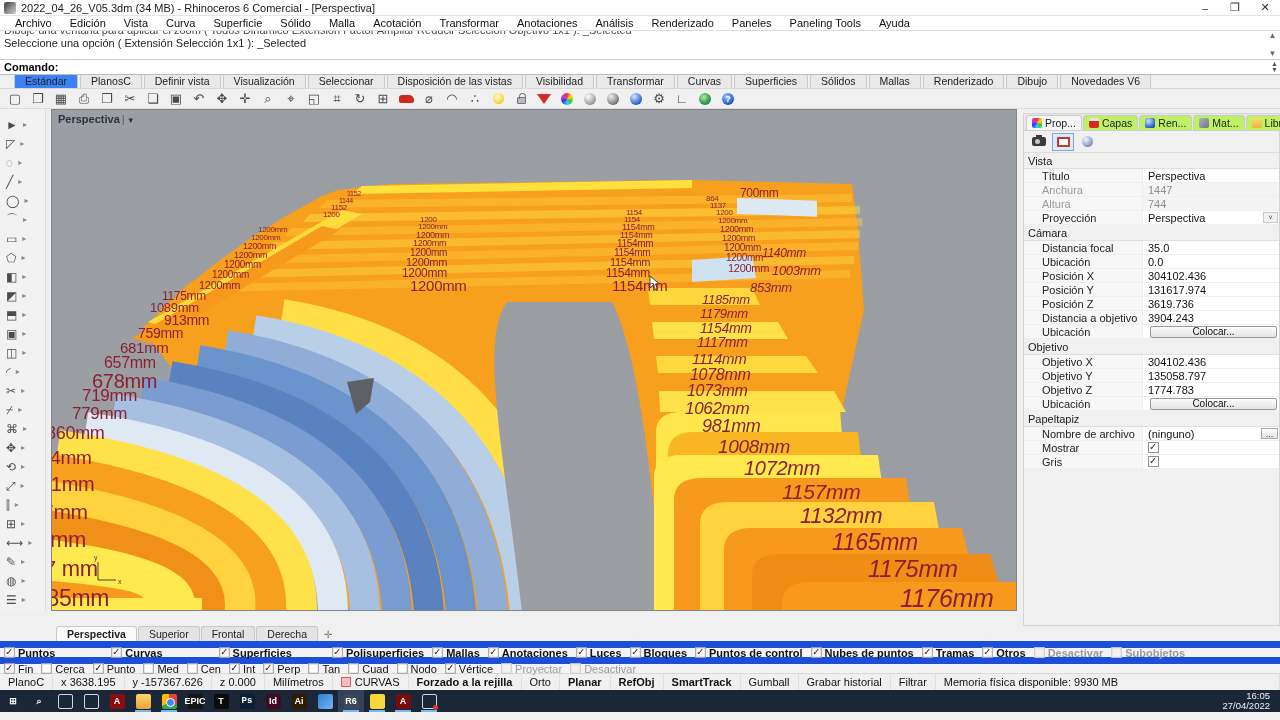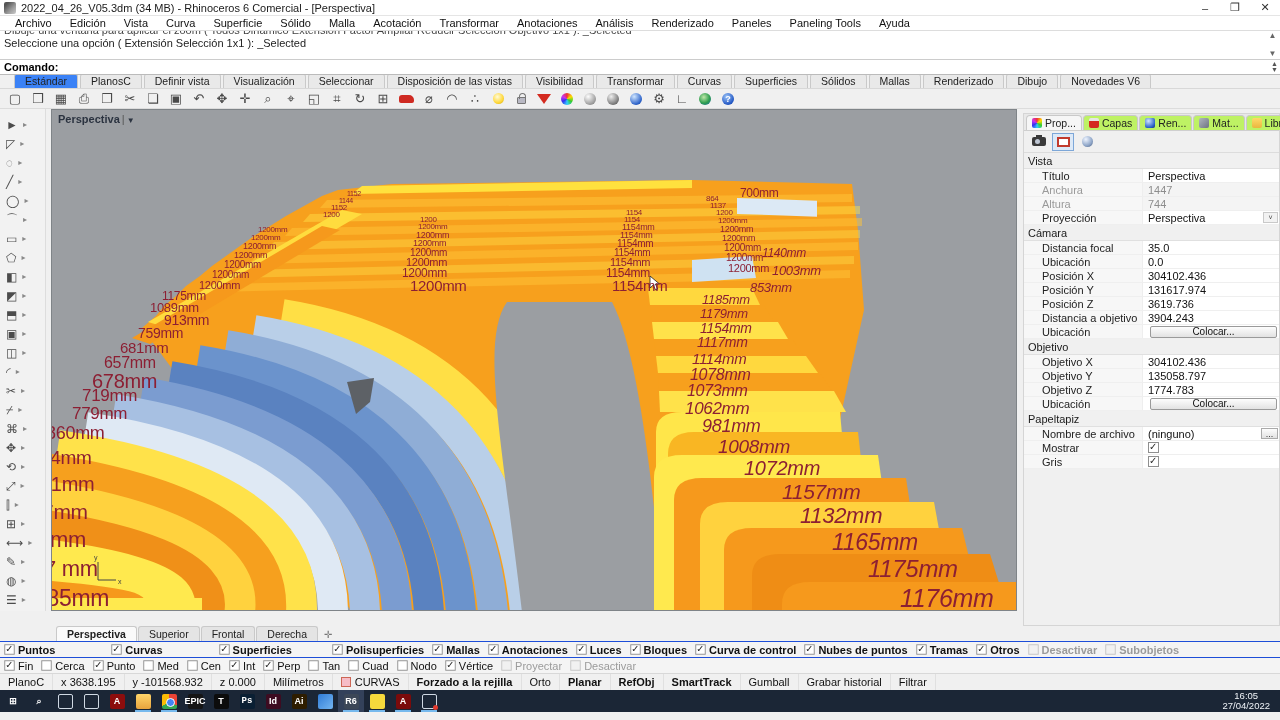--- a/index.html
+++ b/index.html
@@ -94,21 +94,21 @@
   .cb.on::after{content:"✓";position:absolute;left:0px;top:-2px;font-size:10px;color:#2b2b2b;}
   .cb.dis{border-color:#c4c4c4;background:#f1f1f1;}
 
   
   #vptabs{height:15px;background:#f0f0f0;display:flex;align-items:flex-end;padding-left:56px;}
   .vptab{font-size:10.5px;color:#222;padding:1px 10px;border:1px solid #c9c9c9;border-bottom:none;border-radius:3px 3px 0 0;background:#e4e4e4;margin-right:1px;}
   .vptab.active{background:#fafafa;font-weight:bold;}
   .vptab-add{font-size:10px;color:#777;padding:1px 5px;}
 
   
-  .checkrow{height:16px;background:#f4f4f4;display:flex;align-items:center;padding-left:4px;border-top:1px solid #1d4ed8;font-size:11px;color:#111;}
+  .checkrow{height:16px;background:#f4f4f4;display:flex;align-items:center;padding-left:4px;border-top:7px solid #1d4ed8;font-size:11px;color:#111;}
   .chk{display:flex;align-items:center;margin-right:8px;white-space:nowrap;}
   .chk .cb{margin-right:3px;transform:scale(.95);}
   .chk.dim{color:#9b9b9b;}
   .chk b{font-weight:bold;}
   #filterrow .chk:nth-child(1){margin-right:56px;}
   #filterrow .chk:nth-child(2){margin-right:56px;}
   #filterrow .chk:nth-child(3){margin-right:40px;}
 
   
   #statusbar{height:17px;background:#f0f0f0;border-top:1px solid #d8d8d8;display:flex;align-items:stretch;font-size:11px;color:#111;}
@@ -135,21 +135,21 @@
   .g-t{background:#0c0c0c;color:#fff;}
   .g-ps{background:#0a1f33;color:#6fb6ff;font-family:Liberation Mono, monospace;}
   .g-id{background:#3d0c21;color:#ff4f9b;}
   .g-ai{background:#2e1d00;color:#ffb243;}
   .g-photos{background:linear-gradient(135deg,#2f7bd6,#74b6f1);}
   .g-rhino{background:#3c4757;color:#f2f2f2;font-size:8px;}
   .g-notes{background:#f5d93c;}
   .g-acrobat{background:#7a0b0b;color:#ff6a6a;}
   .g-media{background:transparent;border:1.5px solid #cfd8e3;border-radius:50%;width:12px;height:12px;position:relative;}
   .g-media::after{content:"";position:absolute;right:-2px;bottom:-2px;width:5px;height:5px;border-radius:50%;background:#e03a2f;}
-  #clock{margin-left:auto;text-align:center;color:#eef2f7;font-size:9.5px;line-height:10px;padding-right:10px;}
+  #clock{margin-left:auto;text-align:right;color:#eef2f7;font-size:9.5px;line-height:10px;padding-right:10px;}
 </style>
 </head>
 <body>
 
 <div id="titlebar">
   <span class="app-ico"></span>
   <span class="ttl">2022_04_26_V05.3dm (34 MB) - Rhinoceros 6 Comercial - [Perspectiva]</span>
   <span class="winbtn">–</span>
   <span class="winbtn">❐</span>
   <span class="winbtn">✕</span>
@@ -623,21 +623,21 @@
     <span class="chk">
       <span class="cb on"></span>
       <b>Luces</b>
     </span>
     <span class="chk">
       <span class="cb on"></span>
       <b>Bloques</b>
     </span>
     <span class="chk">
       <span class="cb on"></span>
-      <b>Curva de control</b>
+      <b>Puntos de control</b>
     </span>
     <span class="chk">
       <span class="cb on"></span>
       <b>Nubes de puntos</b>
     </span>
     <span class="chk">
       <span class="cb on"></span>
       <b>Tramas</b>
     </span>
     <span class="chk">
@@ -708,21 +708,21 @@
     </span>
   </div>
 <div id="statusbar">
     <span class="scell">
       <span>PlanoC</span>
     </span>
     <span class="scell">
       <span>x 3638.195</span>
     </span>
     <span class="scell">
-      <span>y -101568.932</span>
+      <span>y -157367.626</span>
     </span>
     <span class="scell">
       <span>z 0.000</span>
     </span>
     <span class="scell">
       <span>Milímetros</span>
     </span>
     <span class="scell">
       <span class="swatch" style="background: rgb(246, 188, 198);"></span>
       <span>CURVAS</span>
@@ -743,20 +743,23 @@
       <span>SmartTrack</span>
     </span>
     <span class="scell">
       <span>Gumball</span>
     </span>
     <span class="scell">
       <span>Grabar historial</span>
     </span>
     <span class="scell">
       <span>Filtrar</span>
+    </span>
+    <span class="scell grow">
+      <span>Memoria física disponible: 9930 MB</span>
     </span>
   </div>
 
 <div id="taskbar">
   <span class="tbi">
       <span class="g g-start">⊞</span>
     </span>
     <span class="tbi">
       <span class="g g-search">⌕</span>
     </span>

